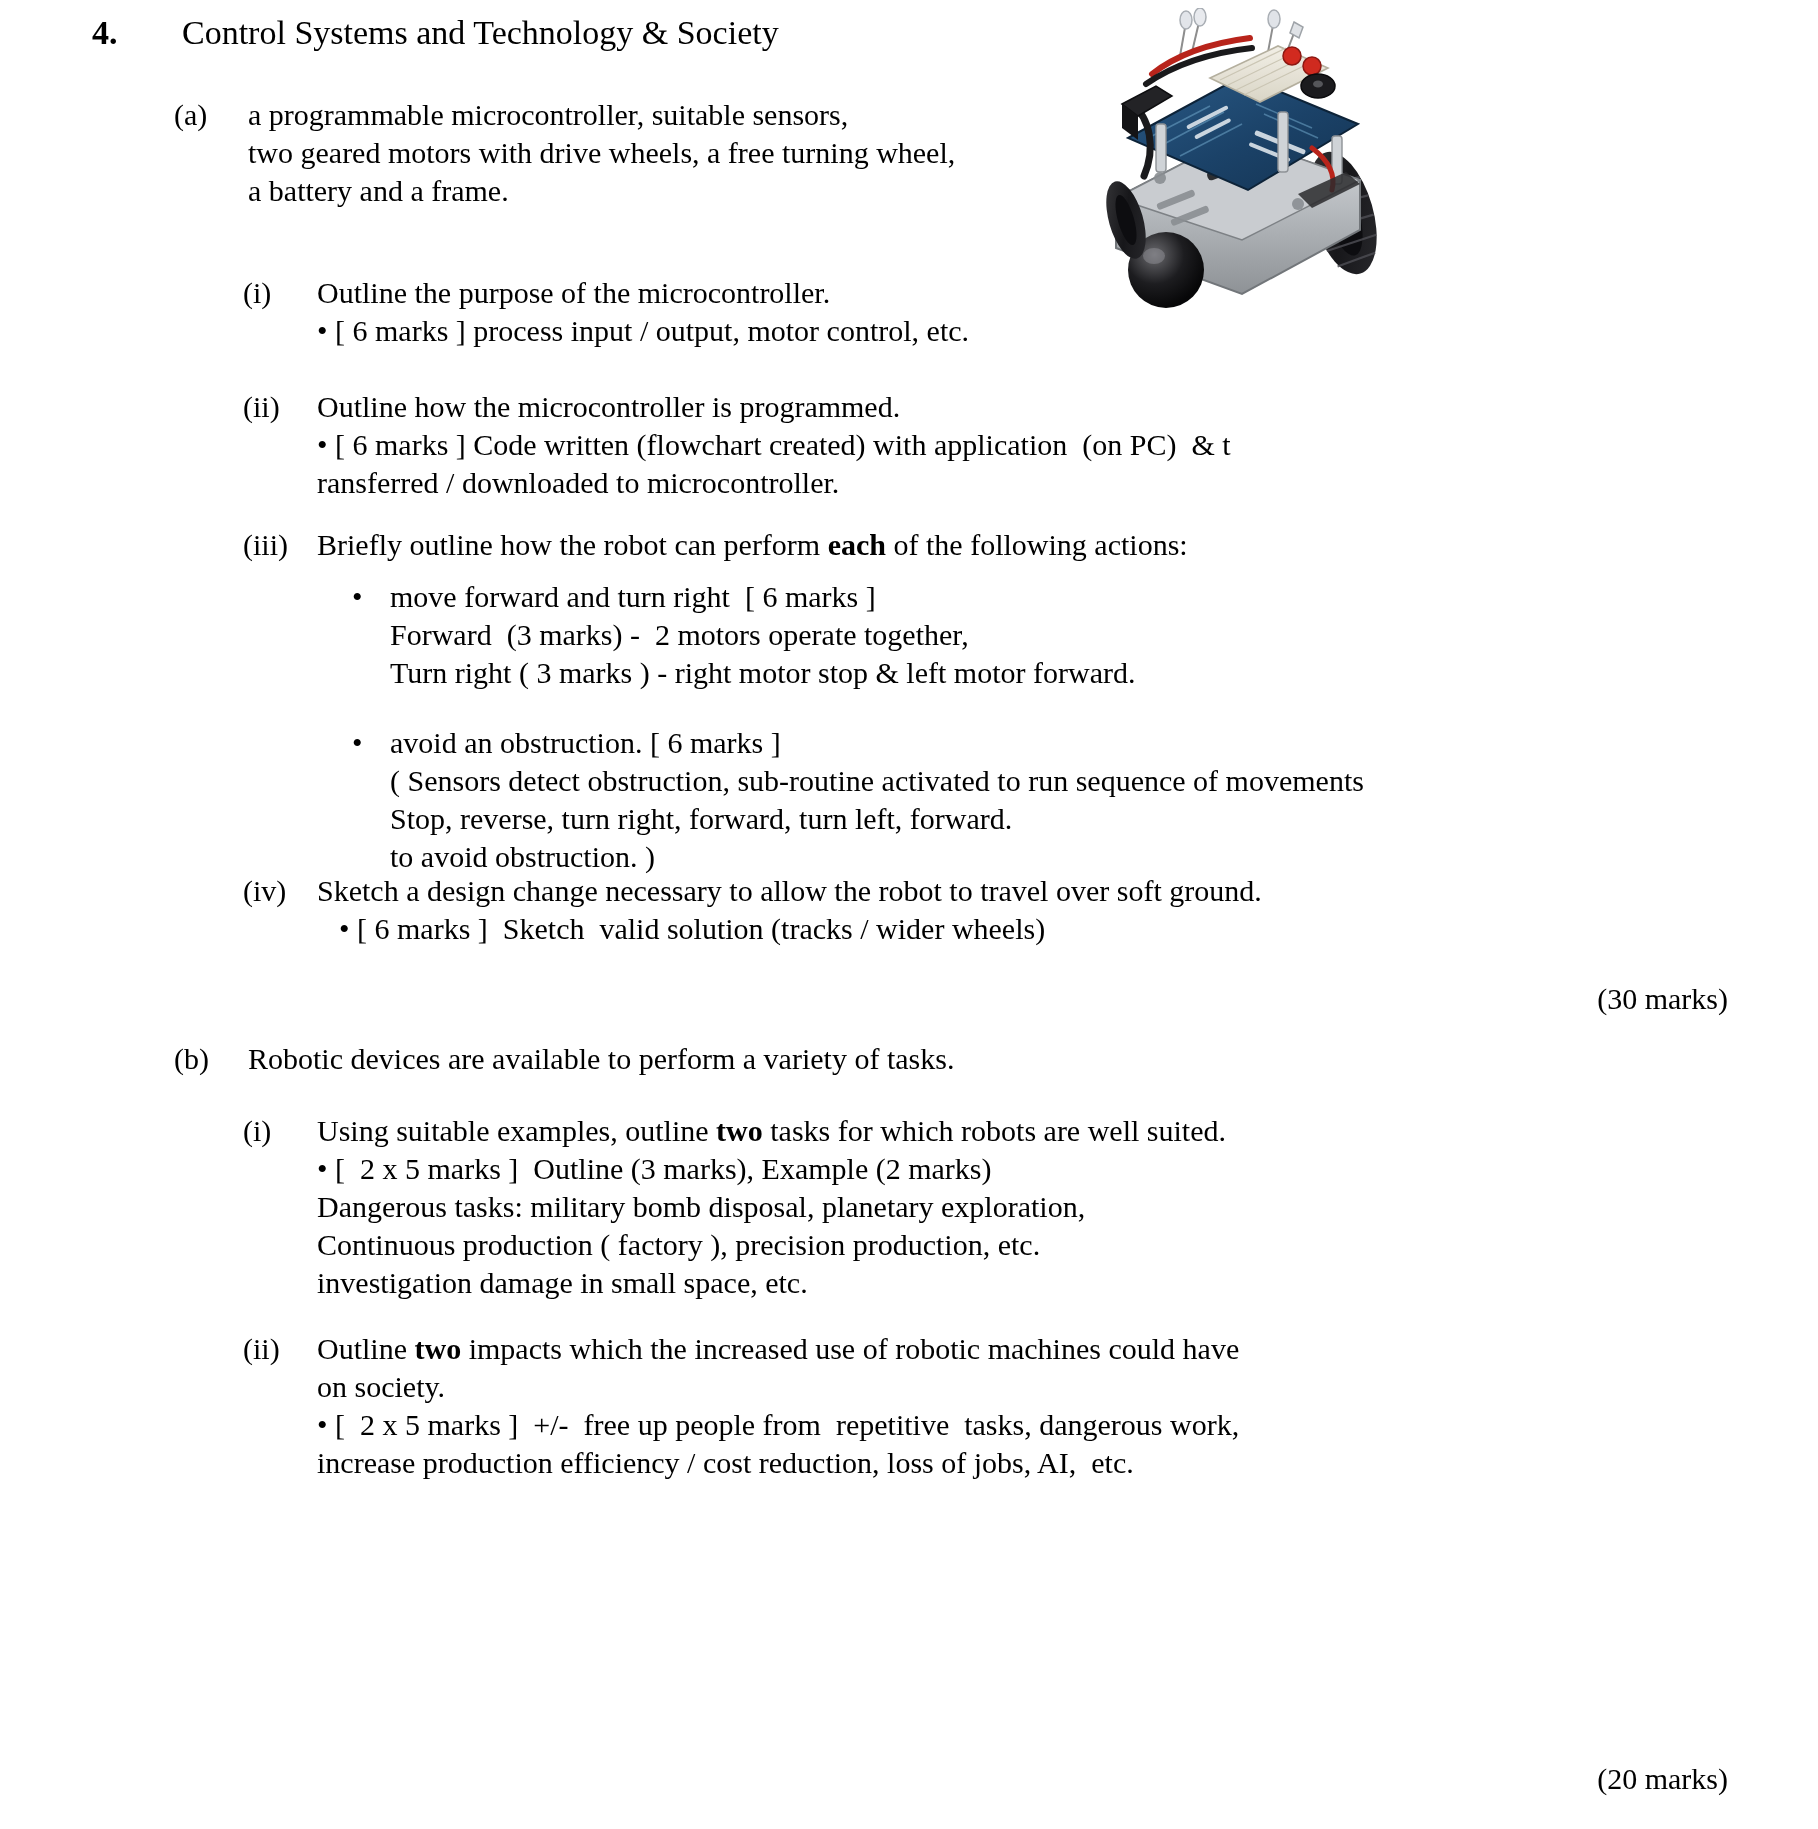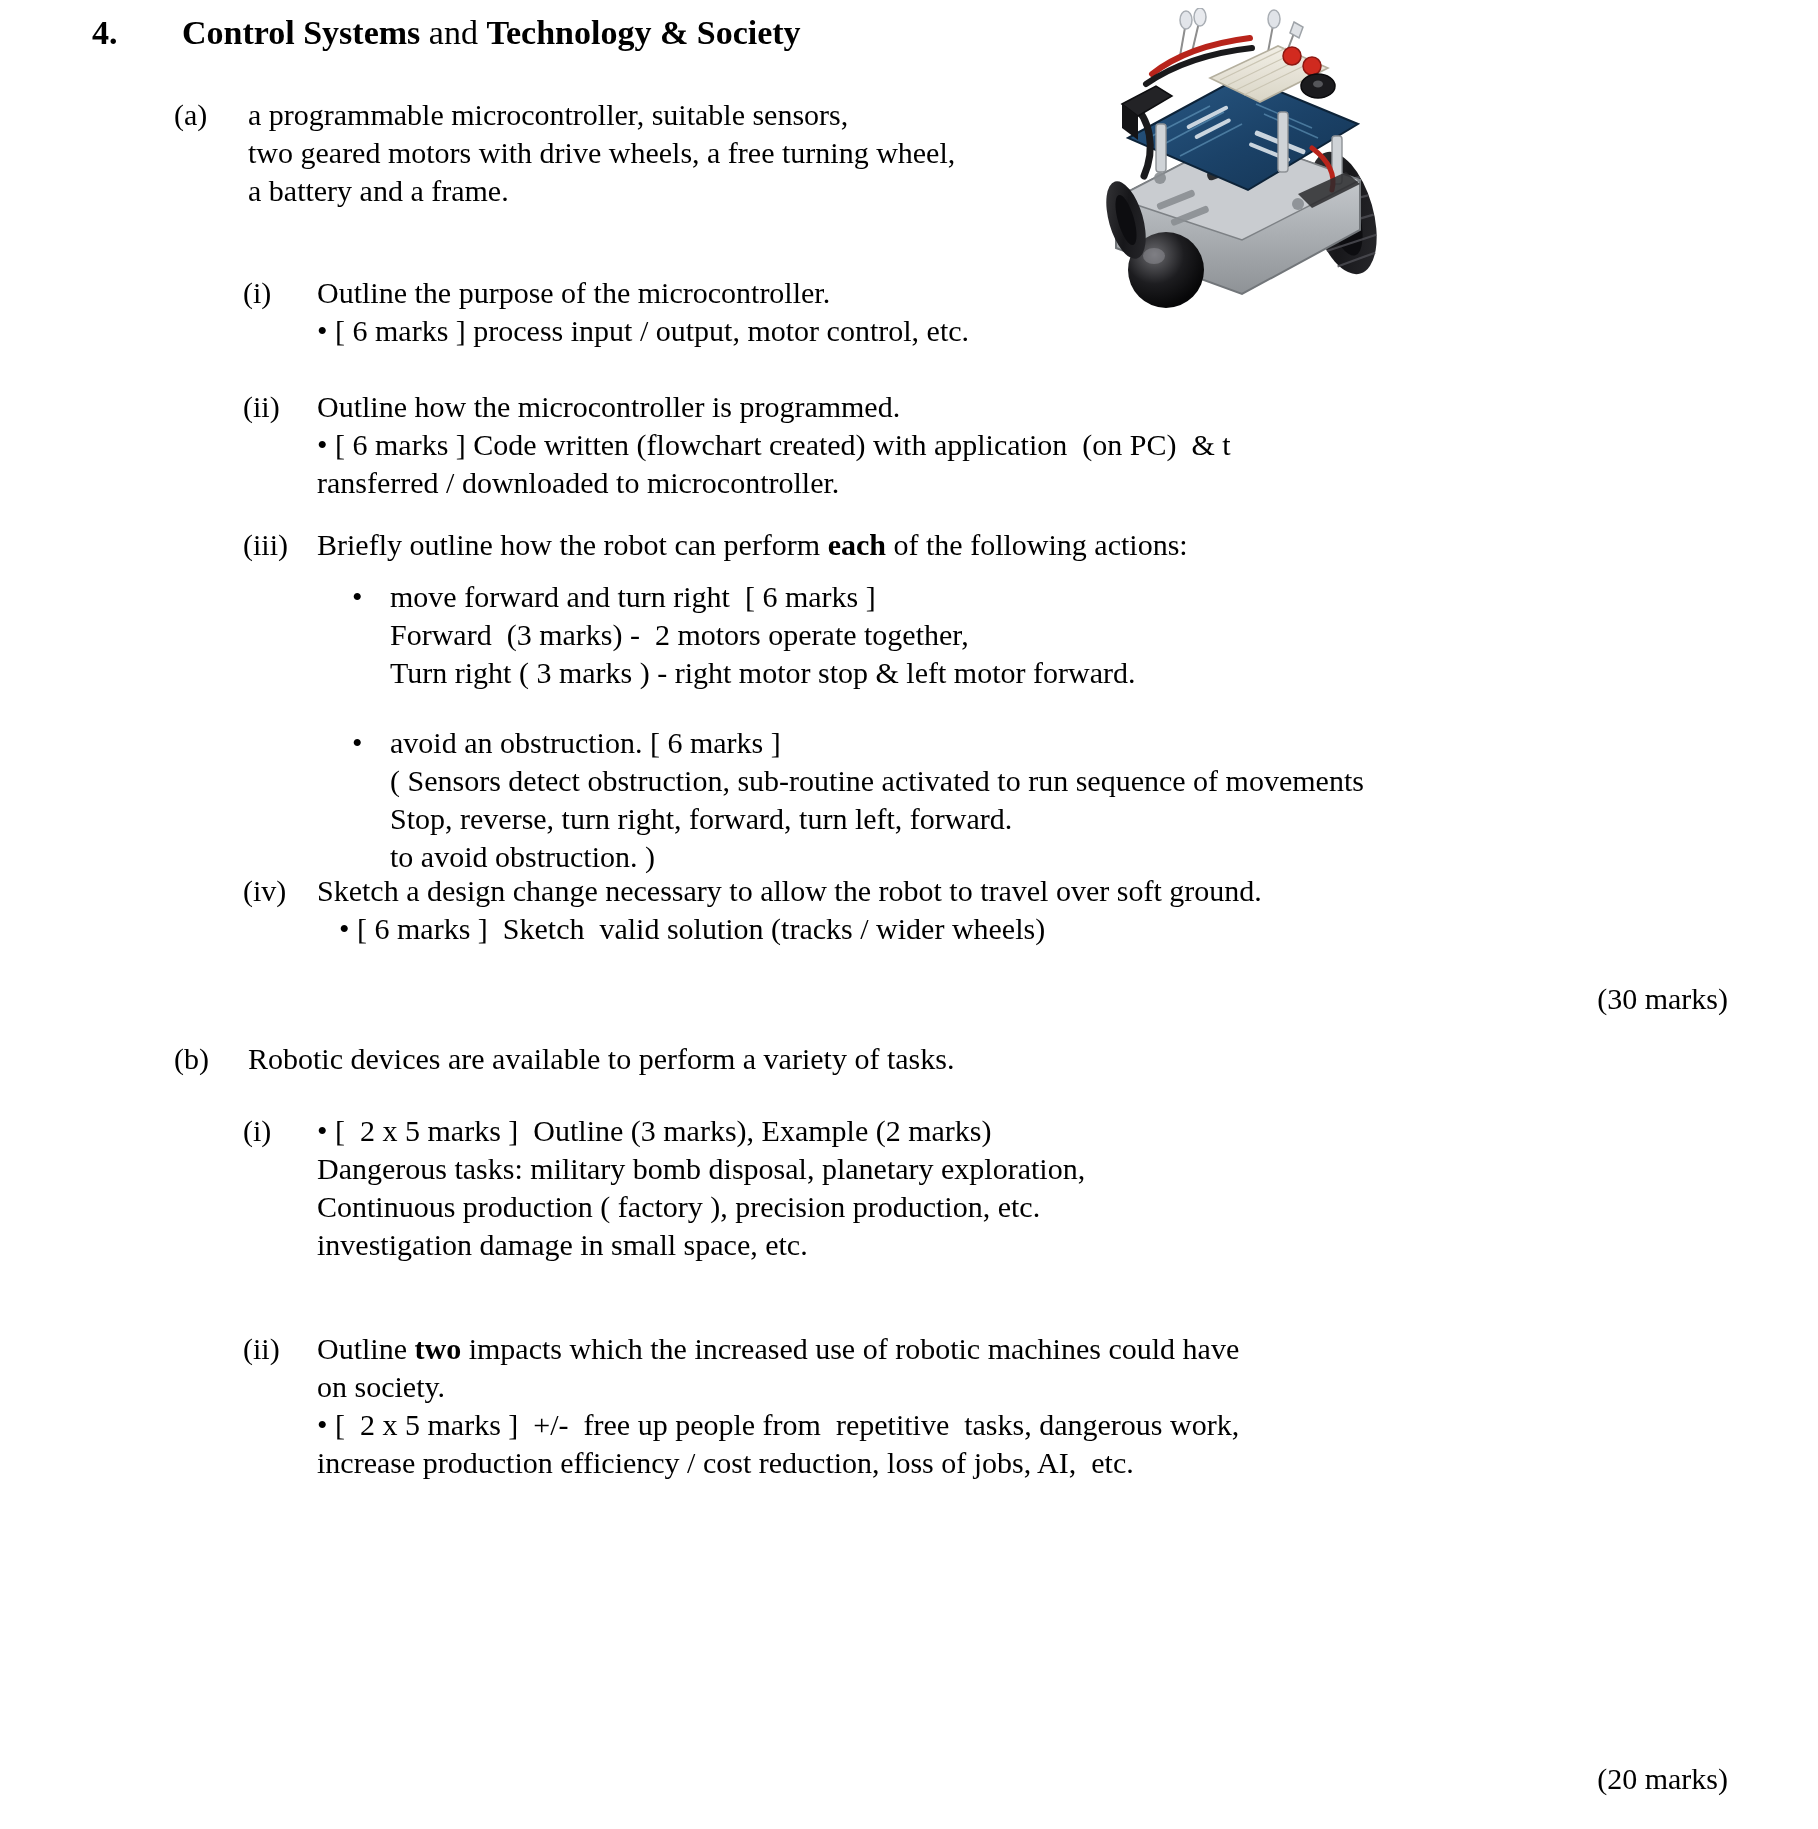--- a/index.html
+++ b/index.html
@@ -37,21 +37,21 @@
     margin-left: 92px;
     font-size: 34px;
     font-weight: bold;
     letter-spacing: 0px;
   }
   .q-title {
     font-size: 34px;
     line-height: 1.1;
     white-space: nowrap;
   }
-  .q-title b { font-weight: bold; }
+  .q-title b { font-weight: normal; }
   .q-title span.reg { font-weight: normal; }
 
   
   .row {
     position: absolute;
     display: flex;
     align-items: flex-start;
   }
   .lbl {
     flex: 0 0 auto;
@@ -301,20 +301,21 @@
   <div class="row" style="top:1040px;left:0;">
     <div class="lbl lbl-a">(b)</div>
     <div class="body-txt">
       <span class="ln">Robotic devices are available to perform a variety of tasks.</span>
     </div>
   </div>
 
   <div class="row" style="top:1112px;left:0;">
     <div class="lbl lbl-rom">(i)</div>
     <div class="body-txt">
+      <span class="ln"><span>Using suitable examples, outline </span><b>two</b><span> tasks for which robots are well suited.</span></span>
       <span class="ln">• [  2 x 5 marks ]  Outline (3 marks), Example (2 marks)</span>
       <span class="ln">Dangerous tasks: military bomb disposal, planetary exploration,</span>
       <span class="ln">Continuous production ( factory ), precision production, etc.</span>
       <span class="ln">investigation damage in small space, etc.</span>
     </div>
   </div>
 
   <div class="row" style="top:1330px;left:0;">
     <div class="lbl lbl-rom">(ii)</div>
     <div class="body-txt">

